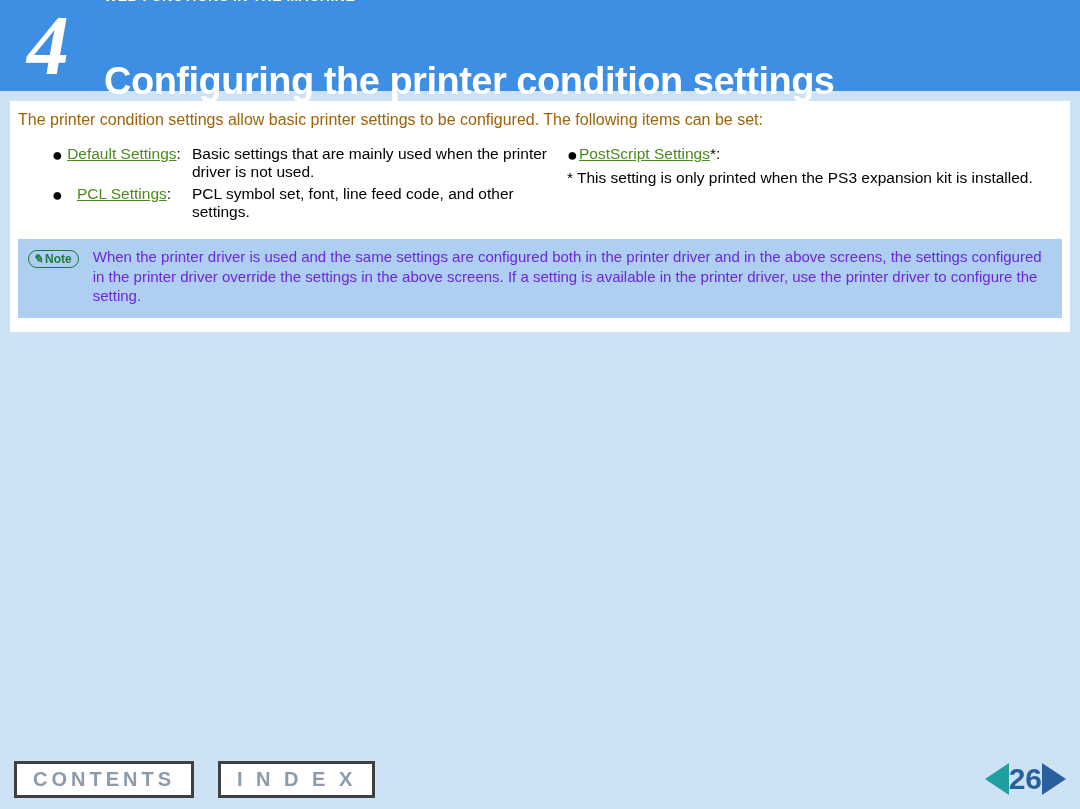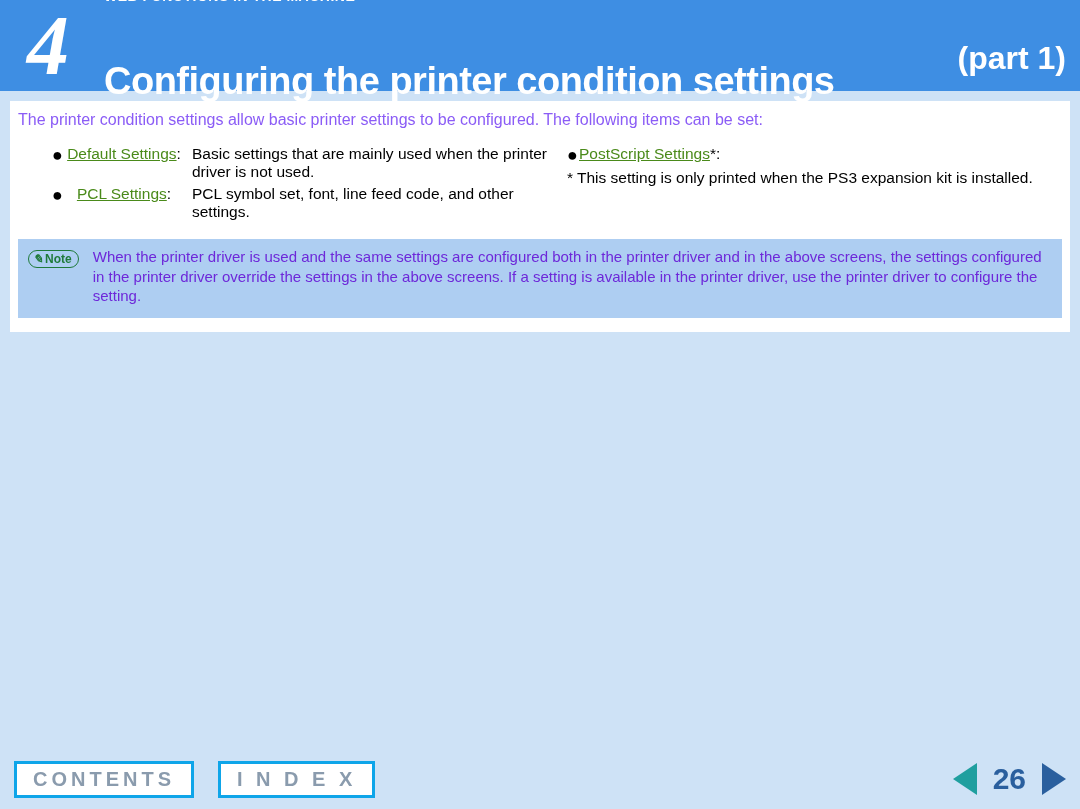--- a/index.html
+++ b/index.html
@@ -69,21 +69,21 @@
     font-weight: bold;
   }
   .content {
     background: #ffffff;
     margin: 10px 10px 0 10px;
     padding: 10px 8px 14px 8px;
     box-sizing: border-box;
   }
   .intro {
     font-size: 16px;
-    color: #8b5cf6;
+    color: #a16207;
     margin: 0 0 16px 0;
   }
   .columns {
     display: flex;
     gap: 20px;
     margin: 0 0 14px 34px;
   }
   .col {
     flex: 1;
     font-size: 15.5px;
@@ -156,32 +156,31 @@
     padding: 0 14px;
     box-sizing: border-box;
     justify-content: space-between;
   }
   .footer-left {
     display: flex;
     gap: 24px;
   }
   .footer-btn {
     background: #ffffff;
-    border: 3px solid #0ea5e9;
+    border: 3px solid #404040;
     padding: 4px 16px;
     font-size: 20px;
     font-weight: bold;
     color: #8a9bad;
     letter-spacing: 4px;
     cursor: pointer;
   }
   .footer-right {
     display: flex;
     align-items: center;
-    gap: 16px;
   }
   .page-number {
     font-size: 30px;
     font-weight: bold;
     color: #2a5f9e;
   }
   .nav-arrow {
     width: 0;
     height: 0;
     cursor: pointer;
@@ -203,21 +202,20 @@
 <div class="page">
 
   <div class="header">
     <div class="chapter-number">
       <span>4</span>
     </div>
     <div class="header-text">
       <div class="section-label">WEB FUNCTIONS IN THE MACHINE</div>
       <div class="page-title">Configuring the printer condition settings</div>
     </div>
-    <div class="part-label">(part 1)</div>
   </div>
 
   <div class="content">
     <p class="intro">The printer condition settings allow basic printer settings to be configured. The following items can be set:</p>
 
     <div class="columns">
       <div class="col">
 
         <div class="item row1">
           <div class="bullet">●</div>

